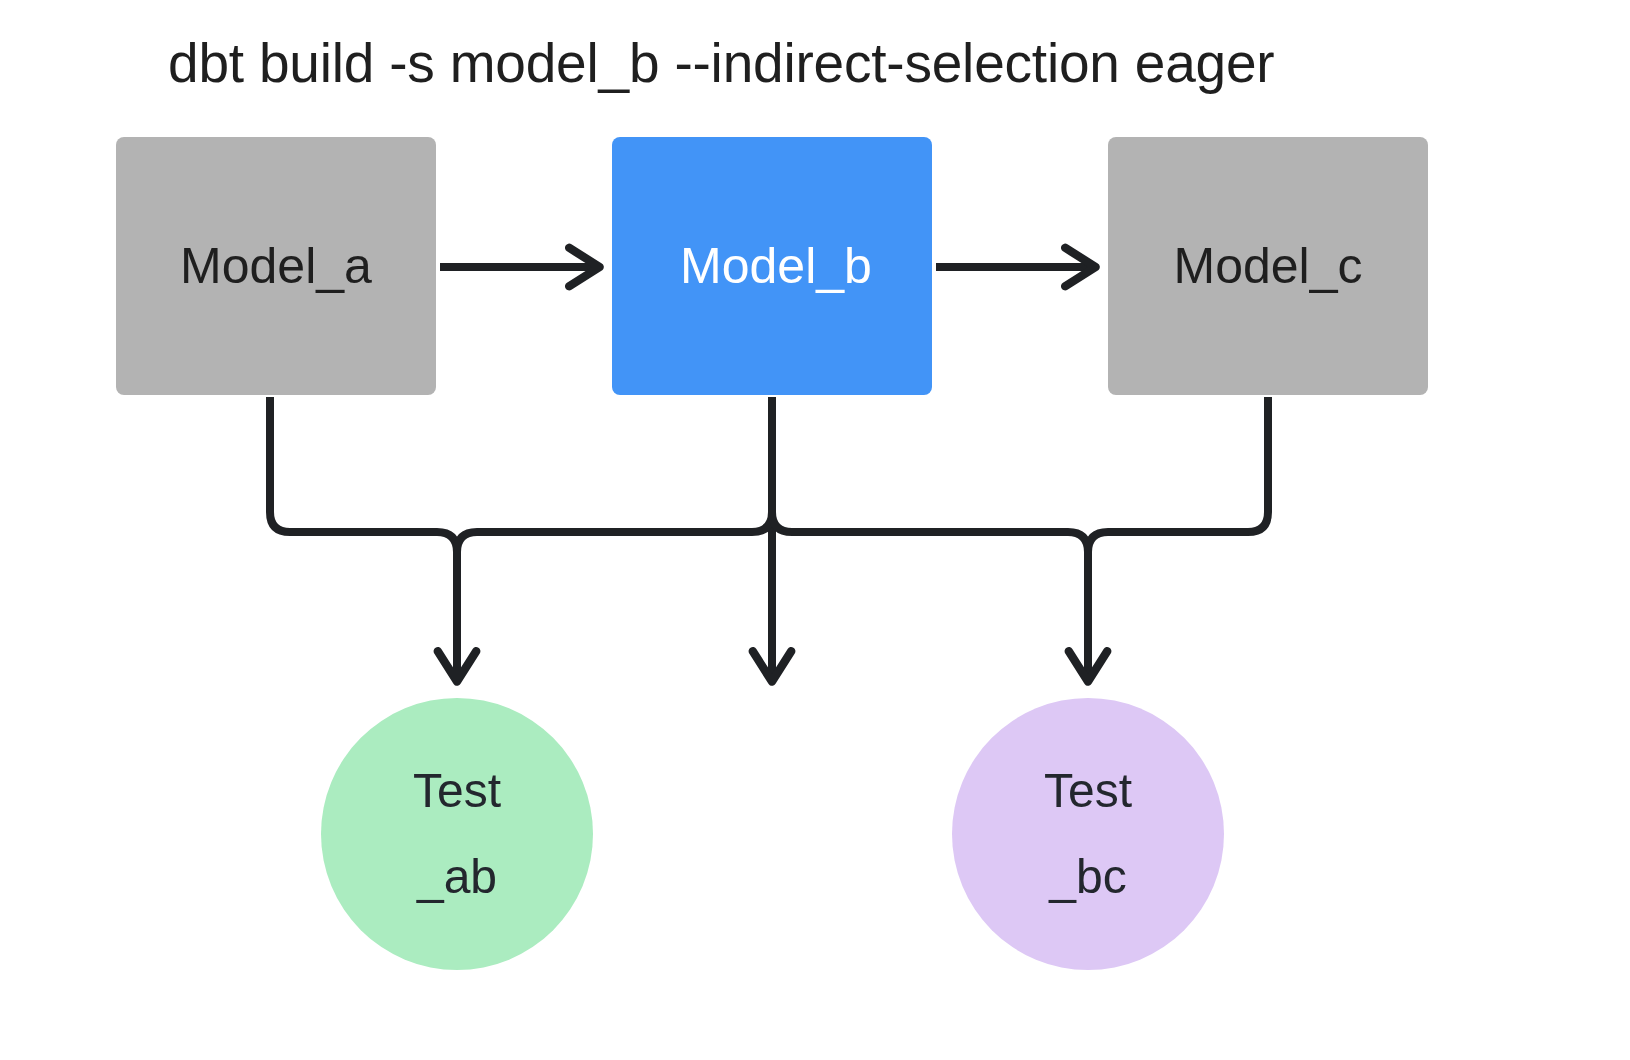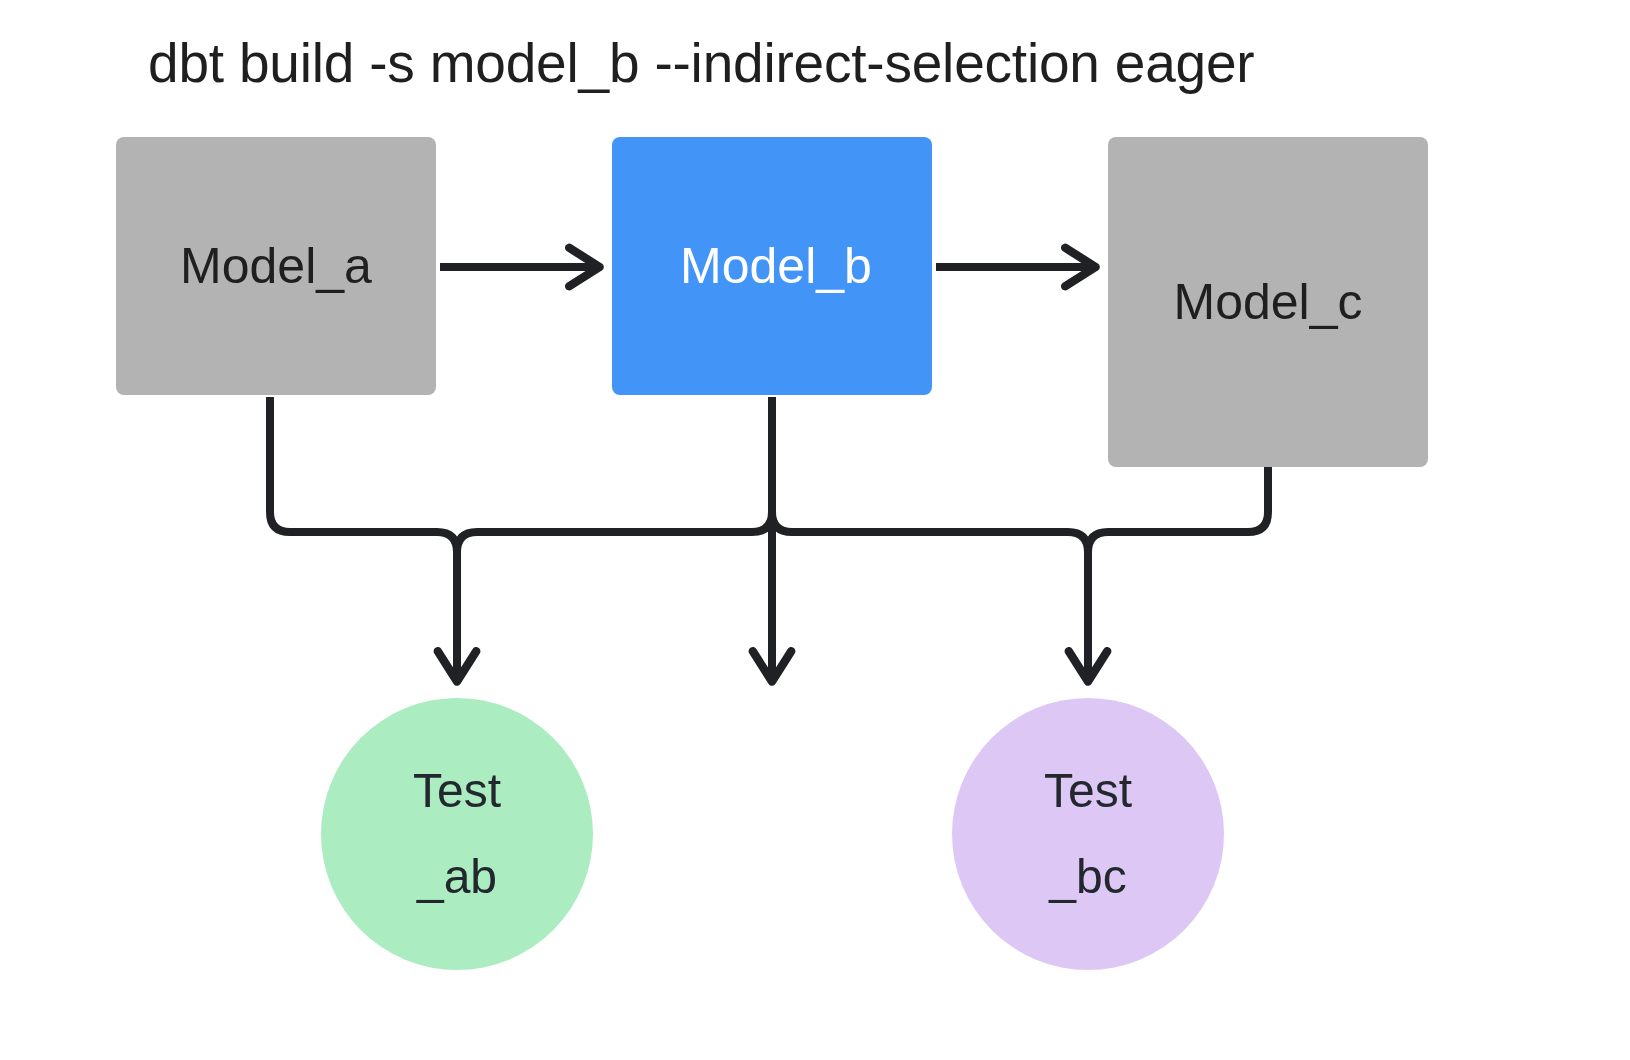--- a/index.html
+++ b/index.html
@@ -23,21 +23,21 @@
     position: absolute;
     left: 0;
     top: 0;
     width: 1630px;
     height: 1060px;
     pointer-events: none;
   }
 
   .title {
     position: absolute;
-    left: 148px;
+    left: 168px;
     top: 28px;
     font-size: 55px;
     line-height: 70px;
     color: #1f1f1f;
     white-space: nowrap;
     letter-spacing: -0.2px;
   }
 
   .node-box {
     position: absolute;
@@ -107,21 +107,21 @@
   </svg>
 
   <div class="node-box" style="left:116px; top:137px; width:320px; height:258px; background:#b3b3b3;">
     <span class="node-label" style="color:#1f1f1f;">Model_a</span>
   </div>
 
   <div class="node-box" style="left:612px; top:137px; width:320px; height:258px; background:#4294f7;">
     <span class="node-label" style="color:#ffffff;margin-left:8px;">Model_b</span>
   </div>
 
-  <div class="node-box" style="left:1108px; top:137px; width:320px; height:330px; background:#b3b3b3;justify-content:center;">
+  <div class="node-box" style="left:1108px; top:137px; width:320px; height:258px; background:#b3b3b3;justify-content:center;">
     <span class="node-label" style="color:#1f1f1f;">Model_c</span>
   </div>
 
   <div class="node-circle" style="left:321px; top:698px; width:272px; height:272px; background:#abecc0;">
     <span class="node-label">Test</span>
     <span class="node-label">_ab</span>
   </div>
 
 
   <div class="node-circle" style="left:952px; top:698px; width:272px; height:272px; background:#ddc8f5;">

